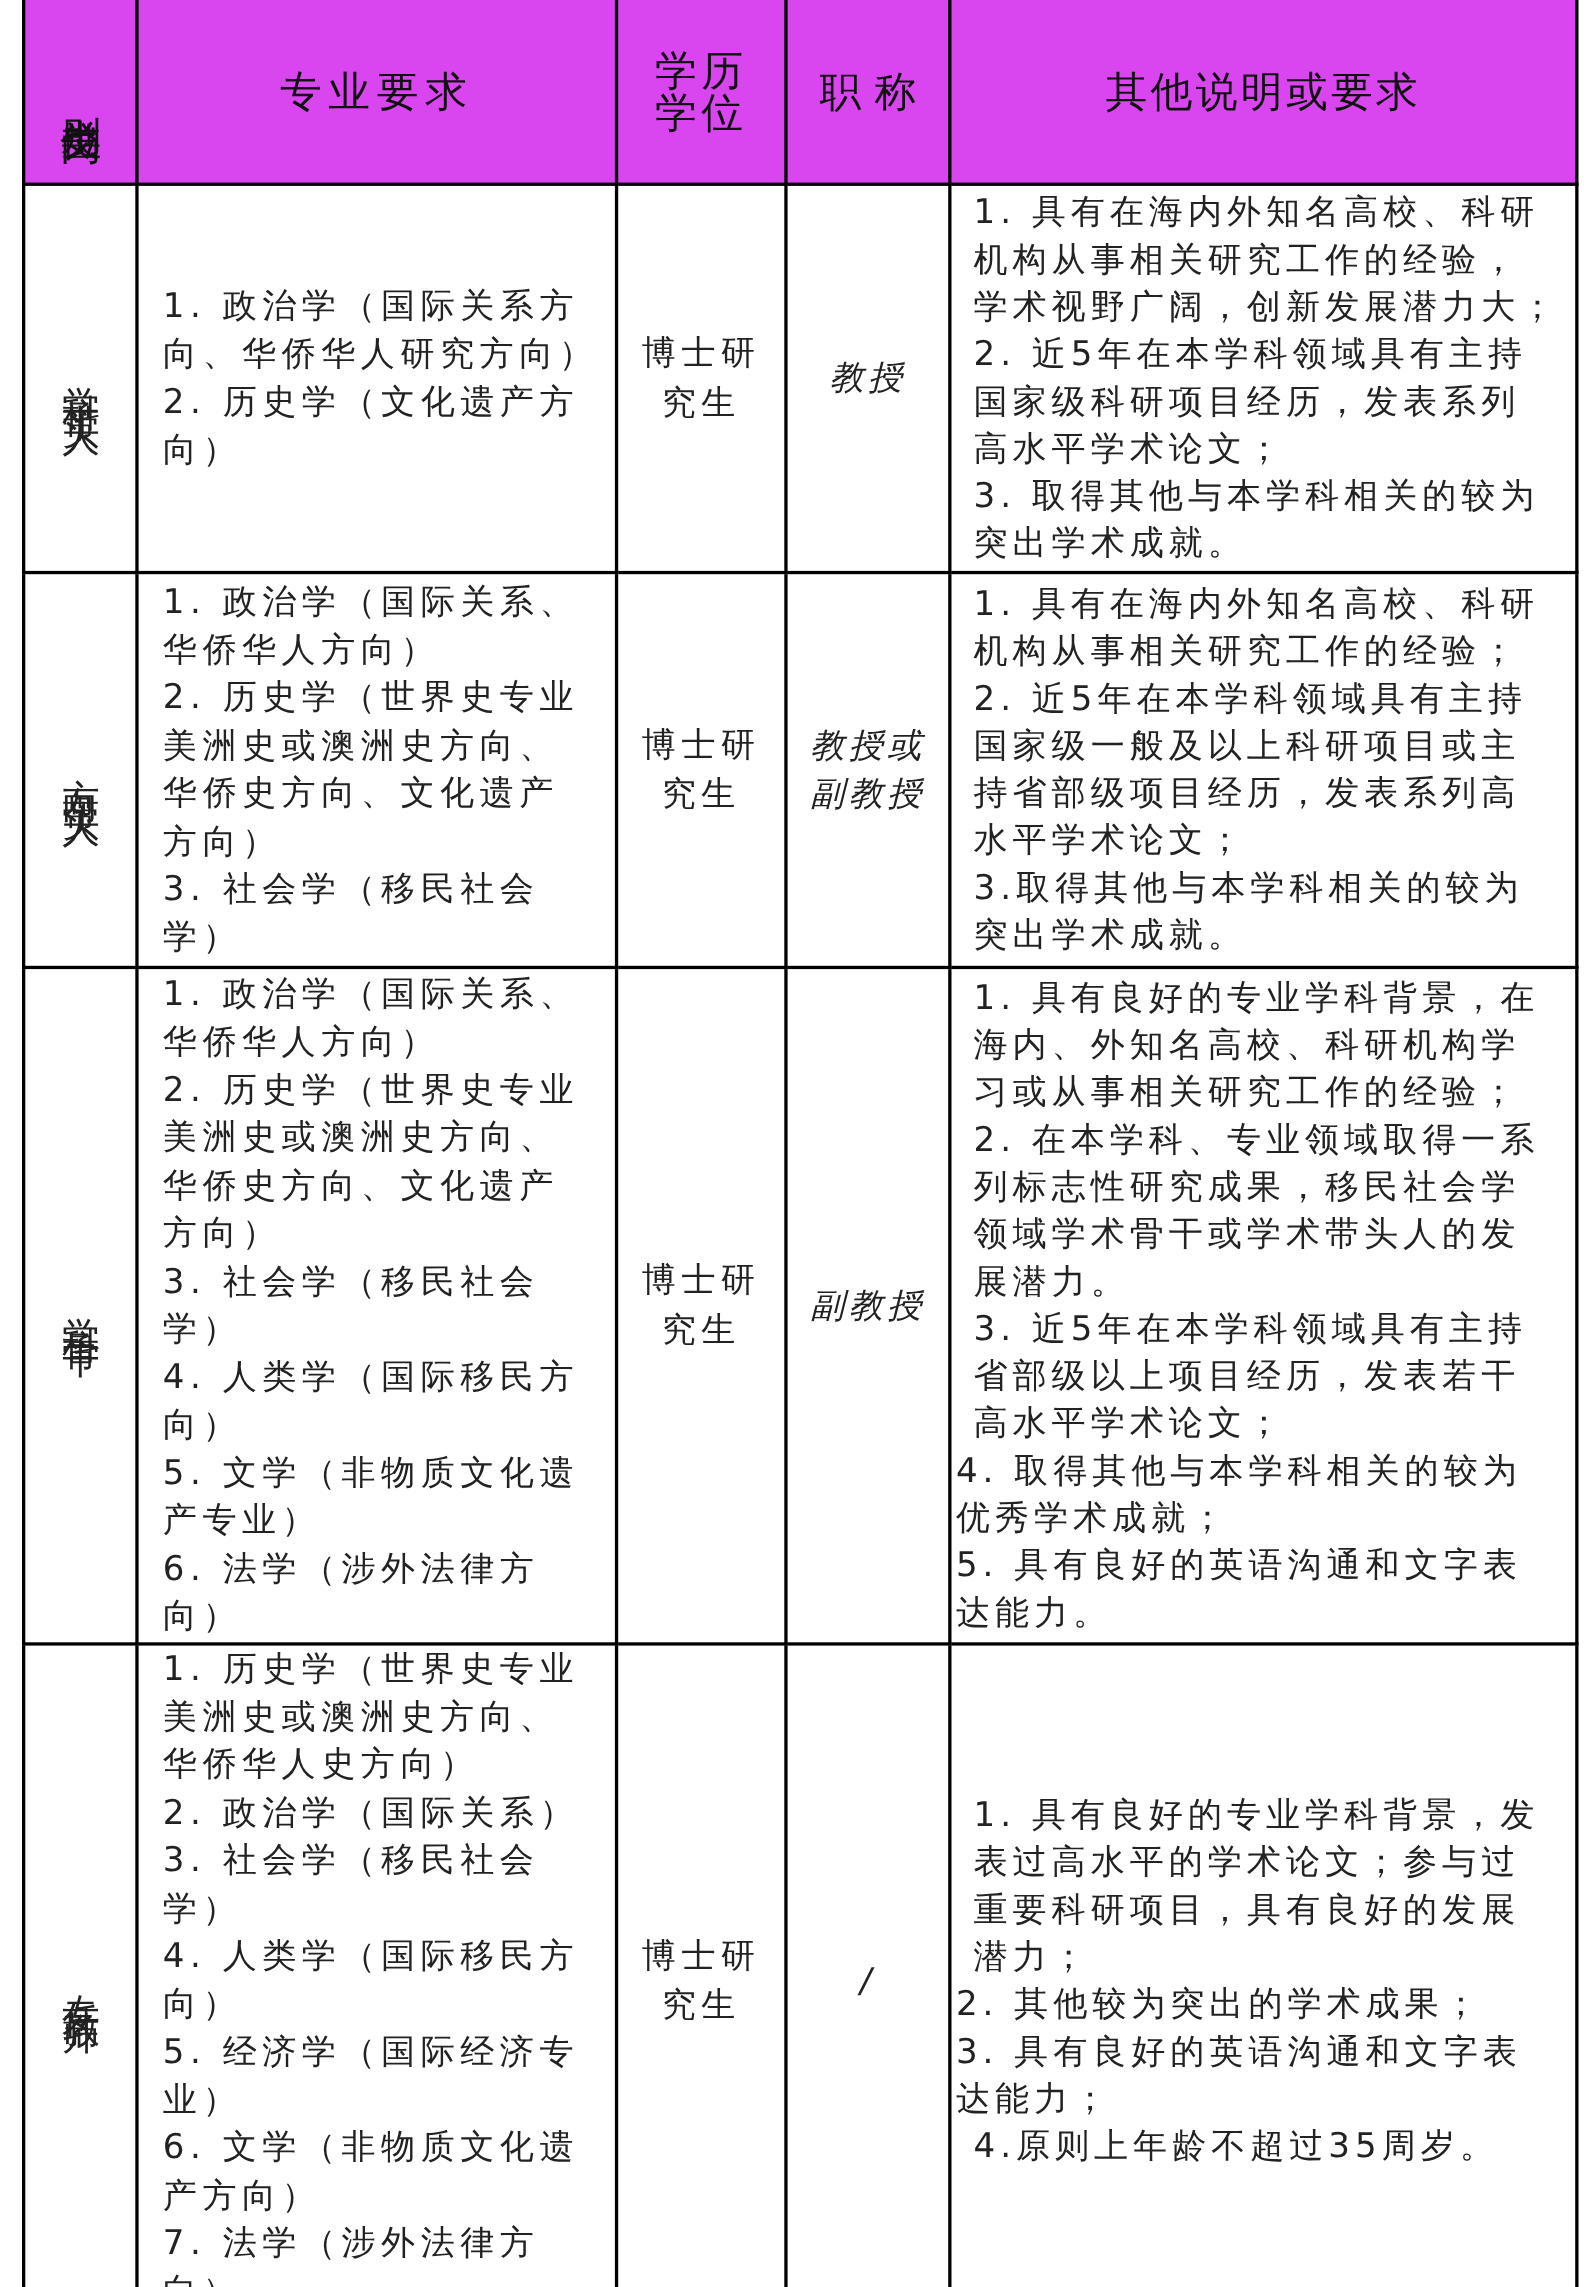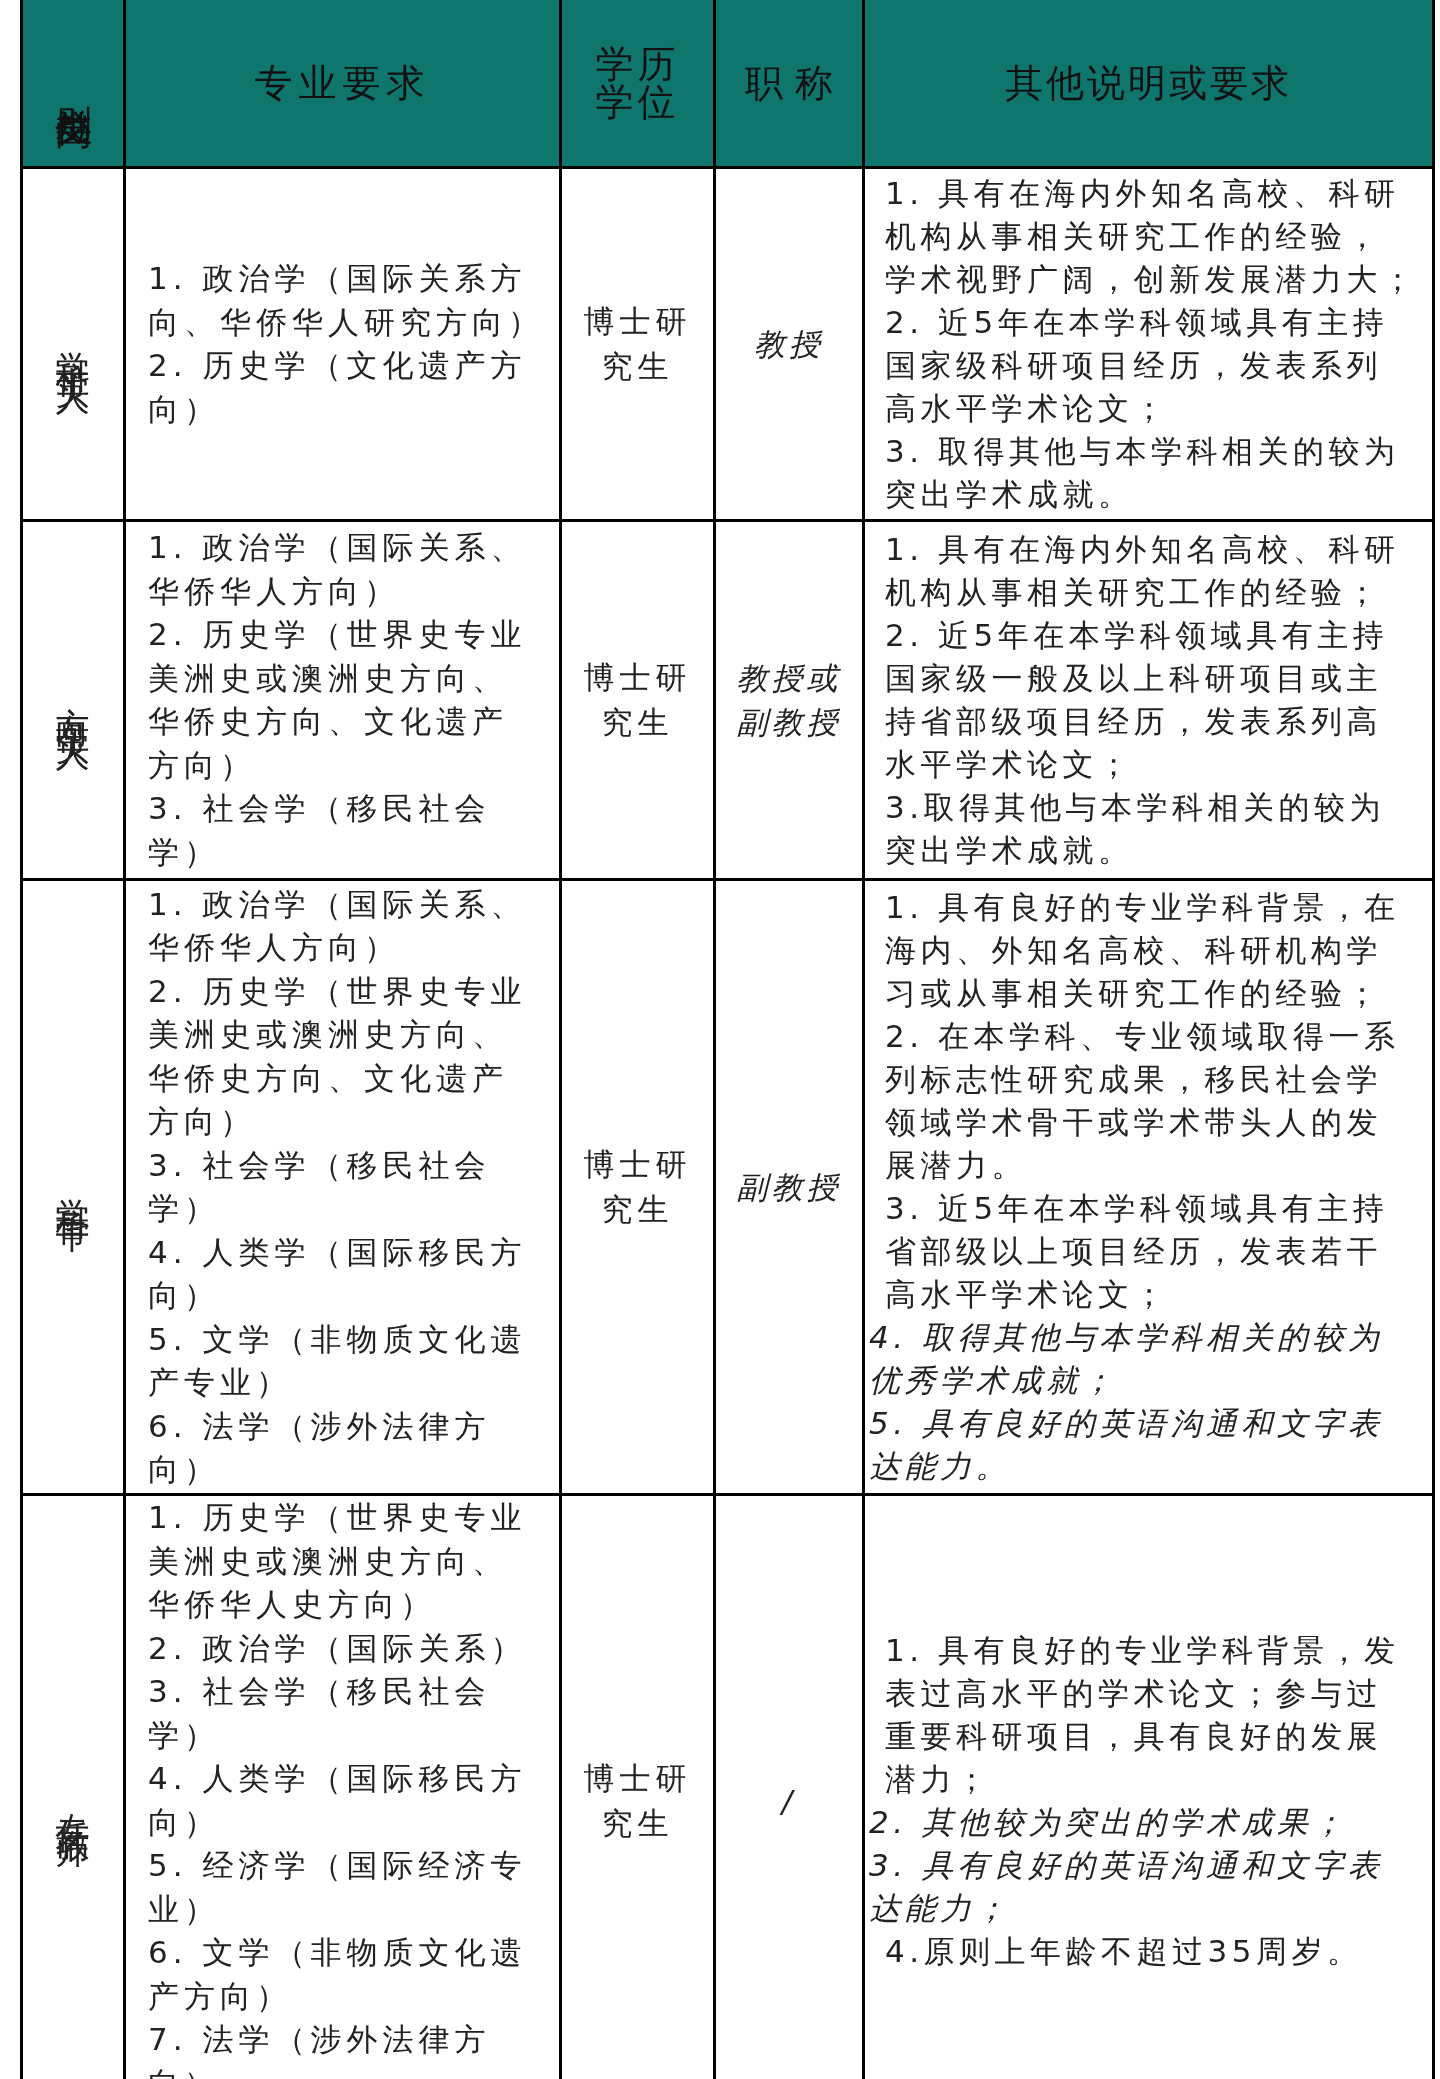--- a/index.html
+++ b/index.html
@@ -1,32 +1,32 @@
 <!DOCTYPE html>
 <html><head>
 <meta charset="utf-8">
 <style>
   html, body { margin:0; padding:0; background:#ffffff; }
   body { width:1440px; height:2079px; position:relative; overflow:hidden;
          font-family:"DejaVu Sans","Liberation Sans",sans-serif; color:#111; }
   table.req { position:absolute; left:20px; top:-3px; border-collapse:collapse; table-layout:fixed; width:1412px; }
   table.req td, table.req th { border:3px solid #000; padding:0; vertical-align:middle; }
-  table.req th { background:#0f766e; font-weight:normal; height:166px; font-family:"DejaVu Serif","Liberation Serif",serif; font-size:38px; }
+  table.req th { background:#d946ef; font-weight:normal; height:166px; font-family:"DejaVu Serif","Liberation Serif",serif; font-size:38px; }
   .vert { writing-mode:vertical-rl; text-orientation:upright; margin:0 auto; letter-spacing:4px; display:block; }
   th .vert { font-size:37px; line-height:40px; letter-spacing:-2px; }
   td .vert { font-size:34px; line-height:40px; letter-spacing:8px; color:#222; }
   .th-edu { font-size:37px; line-height:38px; letter-spacing:4px; }
   .center { text-align:center; }
   .major { font-size:31px; line-height:43.5px; letter-spacing:5px; padding:0 8px 0 22px !important; color:#222; }
   .major .ln { display:block; white-space:pre-wrap; }
   .edu { font-size:31px; line-height:45px; letter-spacing:5px; text-align:center; color:#222; padding:0 18px !important; }
   .title { font-size:31px; line-height:44px; letter-spacing:4px; text-align:center; color:#222; padding:0 14px !important;font-style:italic; }
   .other { font-size:31px; line-height:43px; letter-spacing:4.5px; padding:0 6px 0 20px !important; color:#222; }
   .other .ln { display:block; }
-  .other .ln.out { margin-left:-16px;font-style:italic; }
+  .other .ln.out { margin-left:-16px; }
   .other .ln.in { margin-left:0; }
   .row-1 td { height:350px; }
   .row-2 td { height:356px; }
   .row-3 td { height:612px; }
   .row-4 td { height:555px; }
 </style>
 </head>
 <body>
 
 <table class="req">

